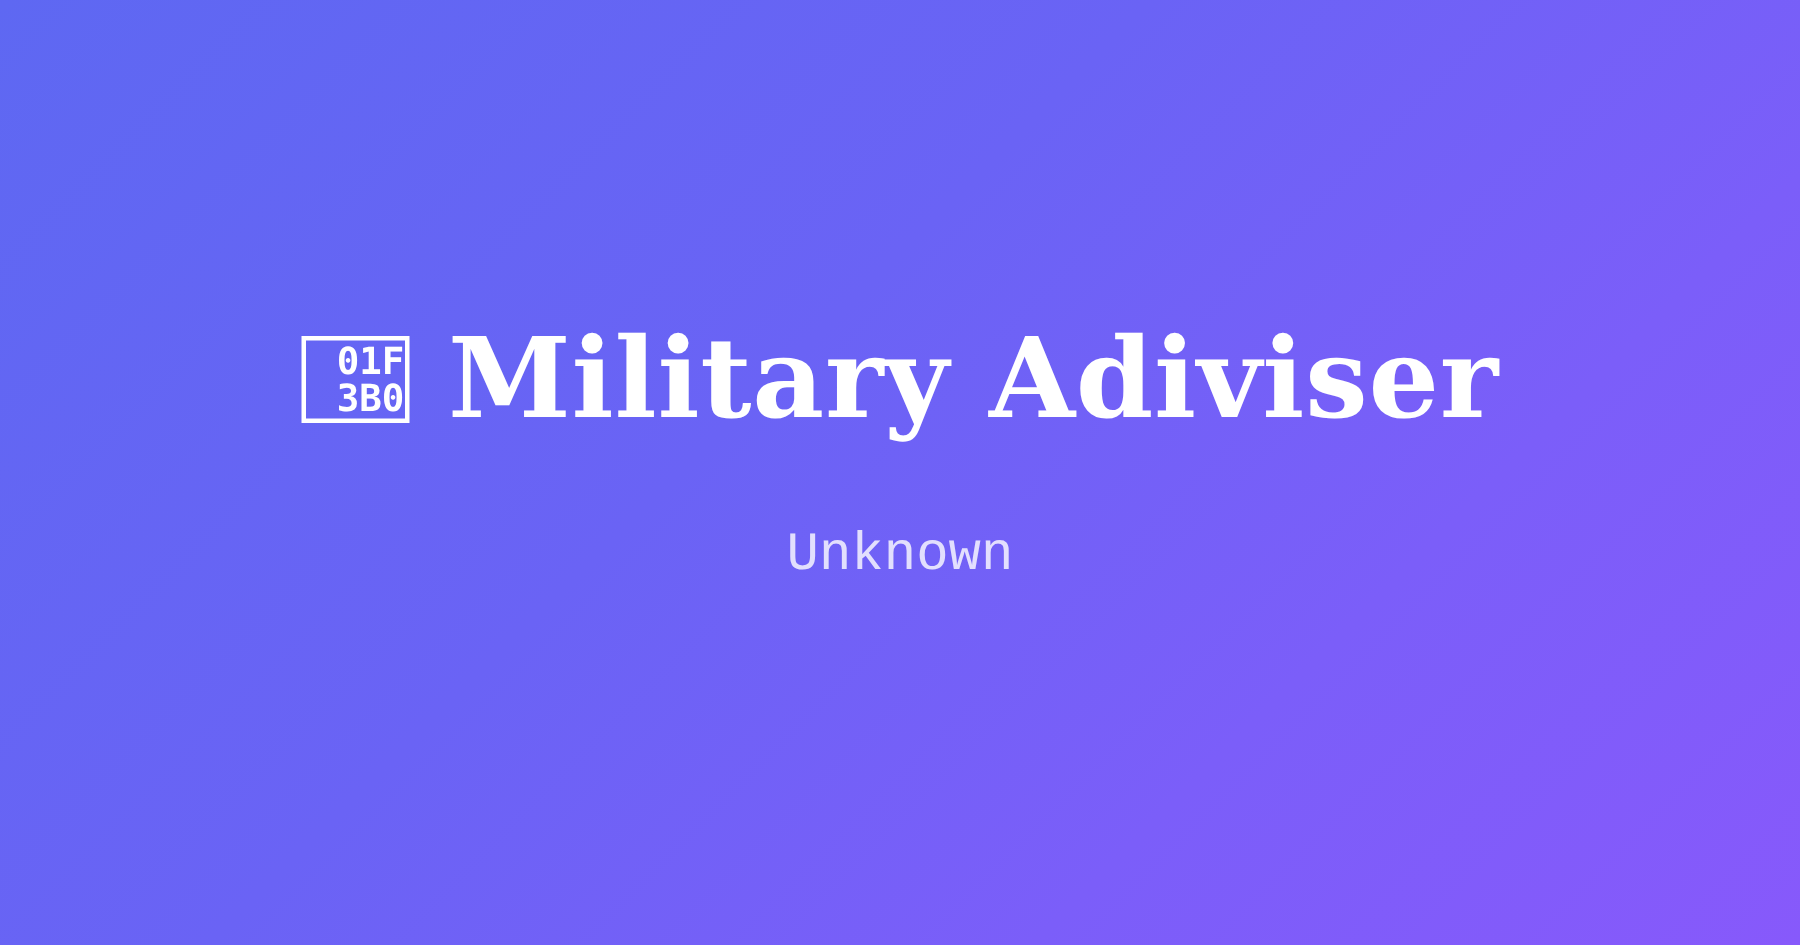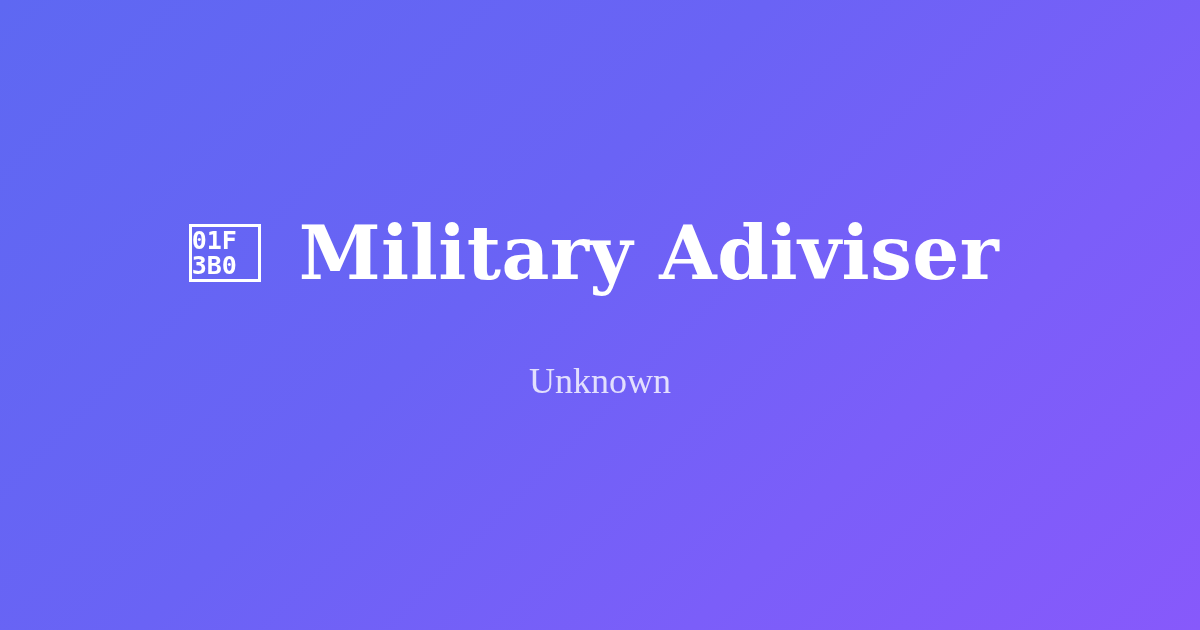--- a/index.html
+++ b/index.html
@@ -42,21 +42,21 @@
     align-items: center;
     justify-content: center;
     gap: 26px;
     white-space: nowrap;
   }
 
   
   .tofu {
     display: inline-flex;
     flex-direction: column;
-    align-items: flex-start;
+    align-items: flex-end;
     justify-content: center;
     box-sizing: border-box;
     width: 72px;
     height: 58px;
     border: 3px solid #ffffff;
     padding: 0;
     line-height: 1;
     flex: 0 0 auto;
   }
 
@@ -71,25 +71,25 @@
     display: block;
   }
 
   .game-title {
     font-family: "DejaVu Serif", "Liberation Serif", serif;
     font-size: 74px;
     font-weight: 700;
     color: #ffffff;
     letter-spacing: 0.5px;
     line-height: 1.05;
-    margin: 12px;
+    margin: 0;
   }
 
   .provider {
-    font-family: Liberation Serif, serif;
+    font-family: Liberation Mono, monospace;
     font-size: 36px;
     font-weight: 400;
     color: rgba(255, 255, 255, 0.80);
     line-height: 1.2;
     margin: 0;
     padding-top: 56px;
     text-align: center;
   }
 
   .meta {

